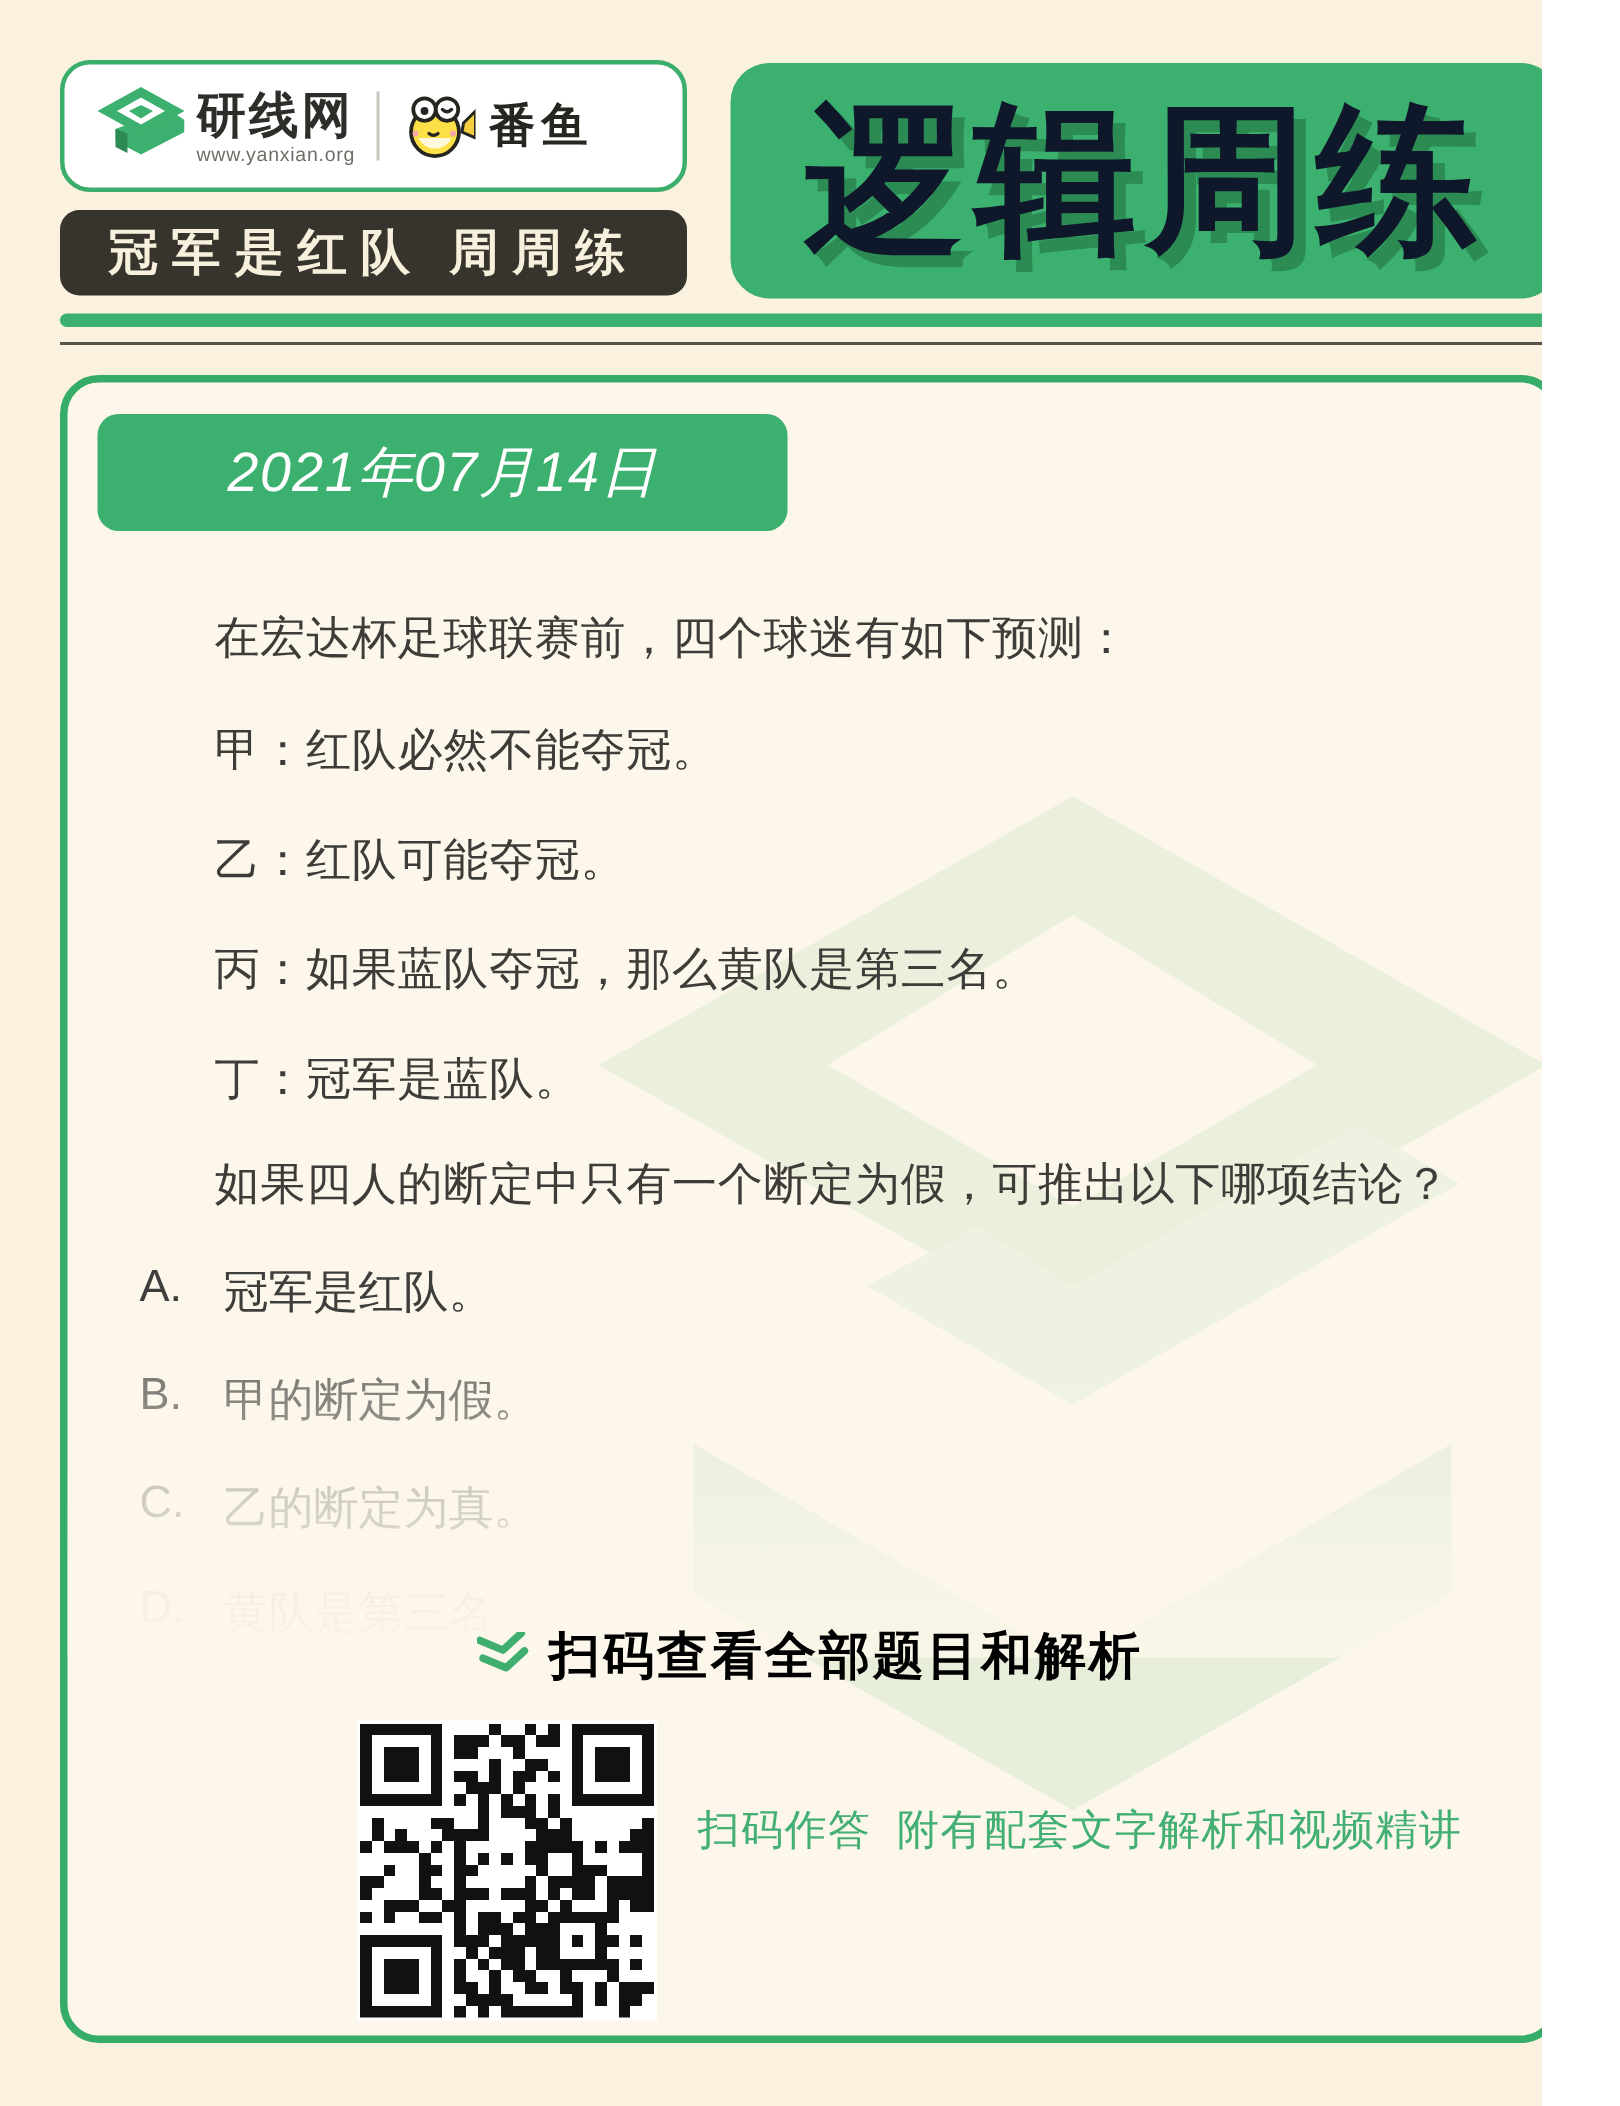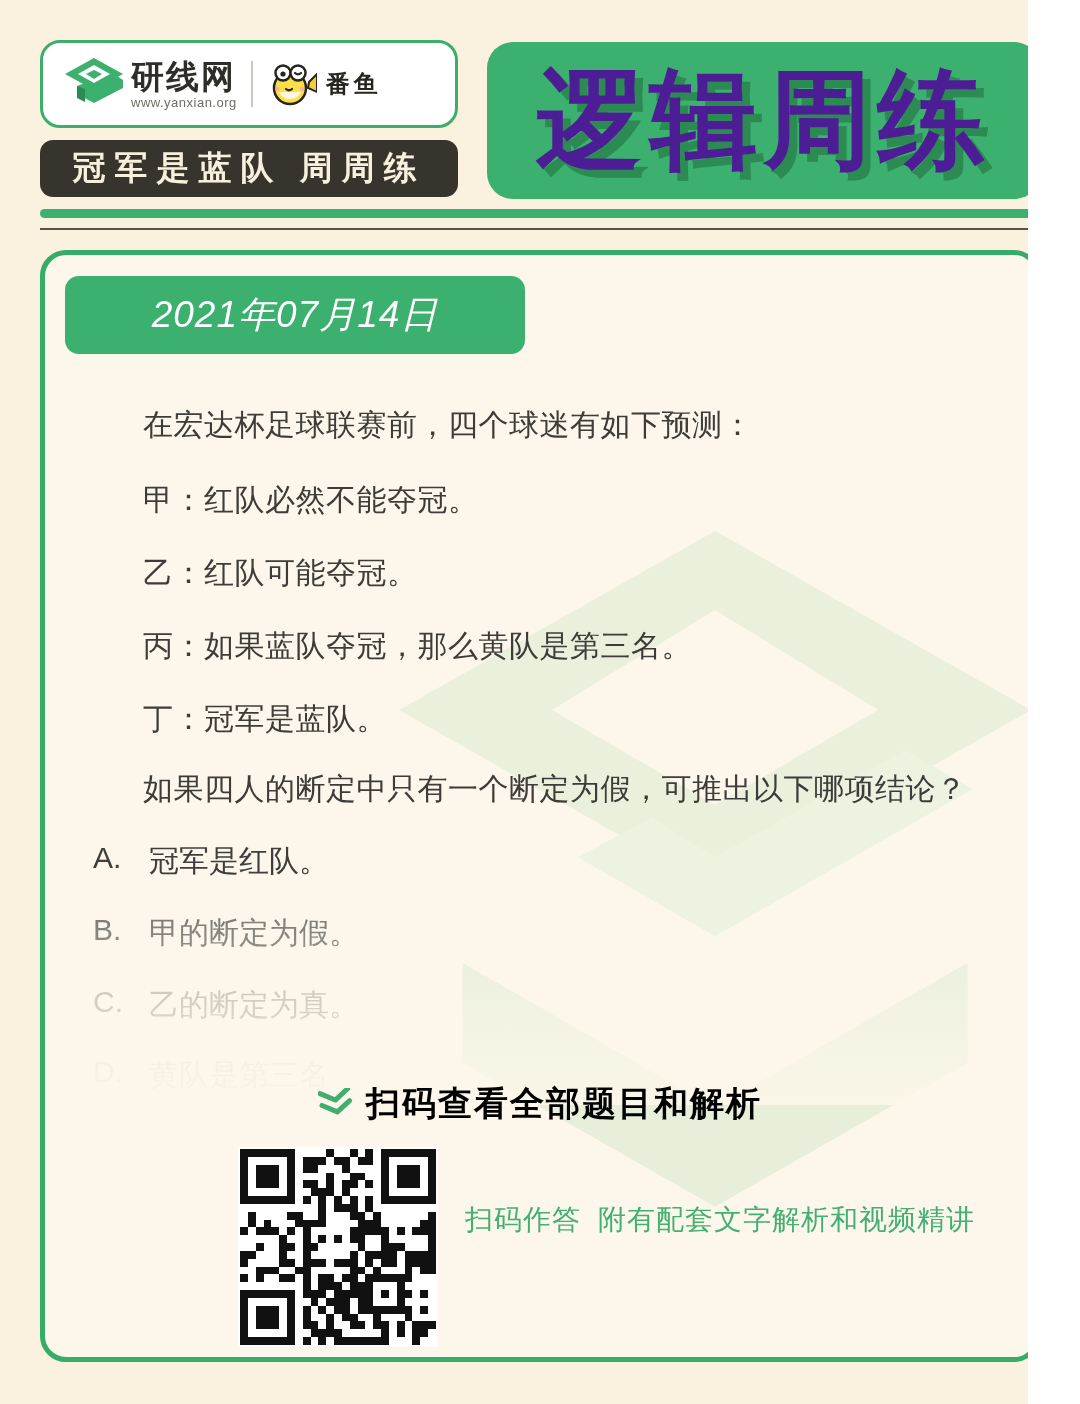--- a/index.html
+++ b/index.html
@@ -8,31 +8,31 @@
 
   
   .brand-box{position:absolute;left:40px;top:40px;width:418px;height:88px;background:#FFFFFF;
     border:3px solid #3BAE6C;border-radius:20px;box-sizing:border-box;display:flex;align-items:center;}
   .brand-logo{margin-left:22px;width:58px;height:52px;flex:0 0 auto;}
   .brand-text{margin-left:8px;display:flex;flex-direction:column;line-height:1;}
   .brand-name{font-size:33px;font-weight:700;color:#2E2D29;letter-spacing:2px;}
   .brand-url{font-size:13px;color:#6E6D66;margin-top:3px;letter-spacing:.5px;}
   .brand-divider{width:2px;height:46px;background:#C9C8C0;margin:0 16px 0 14px;}
   .mascot{width:48px;height:44px;flex:0 0 auto;}
-  .mascot-name{font-size:24px;font-weight:700;color:#26251F;margin-left:9px;letter-spacing:4px;}
+  .mascot-name{font-size:31px;font-weight:700;color:#26251F;margin-left:9px;letter-spacing:4px;}
 
   .sub-box{position:absolute;left:40px;top:140px;width:418px;height:57px;background:#37342E;border-radius:13px;
     display:flex;align-items:center;justify-content:center;}
   .sub-box span{font-family:"Liberation Serif","DejaVu Serif",serif;font-weight:700;font-size:33px;
     color:#F7F0DC;letter-spacing:9px;}
 
   .main-title{position:absolute;left:487px;top:42px;width:553px;height:157px;background:#3CB06E;border-radius:26px;
     display:flex;align-items:center;justify-content:center;}
   .main-title span{font-family:"Liberation Serif","DejaVu Serif",serif;font-weight:900;font-size:108px;
-    color:#4c1d95;letter-spacing:6px;text-shadow:8px 8px 0 #2B8B52;}
+    color:#0f172a;letter-spacing:6px;text-shadow:8px 8px 0 #2B8B52;}
 
   .hr-thick{position:absolute;left:40px;top:209px;width:1000px;height:9px;border-radius:5px;background:#3CB06E;}
   .hr-thin{position:absolute;left:40px;top:228px;width:1000px;height:2px;background:#56544D;}
 
   
   .card{position:absolute;left:40px;top:250px;width:1000px;height:1112px;box-sizing:border-box;
     background:#FCF7EA;border:5px solid #35AC67;border-radius:26px;overflow:hidden;}
   .watermark{position:absolute;left:350px;top:255px;width:640px;height:800px;pointer-events:none;}
 
   .date-box{position:absolute;left:20px;top:21px;width:460px;height:78px;background:#3CB06E;border-radius:14px;
@@ -92,21 +92,21 @@
       <circle cx="14" cy="12" r="2.6" fill="#26251F"></circle>
       <path d="M26 11 q3 3 6 0" fill="none" stroke="#26251F" stroke-width="2.2" stroke-linecap="round"></path>
       <path d="M17 27 q3 2.5 6 0" fill="none" stroke="#26251F" stroke-width="2.2" stroke-linecap="round"></path>
       <circle cx="8" cy="27" r="2" fill="#F9A8A8"></circle>
       <circle cx="33" cy="27" r="2" fill="#F9A8A8"></circle>
     </svg>
     <span class="mascot-name">番鱼</span>
   </div>
 
   <div class="sub-box">
-    <span>冠军是蓝队 周周练</span>
+    <span>冠军是红队 周周练</span>
   </div>
 
   <div class="main-title">
     <span>逻辑周练</span>
   </div>
 
   <div class="hr-thick"></div>
   <div class="hr-thin"></div>
 
   <div class="card">

